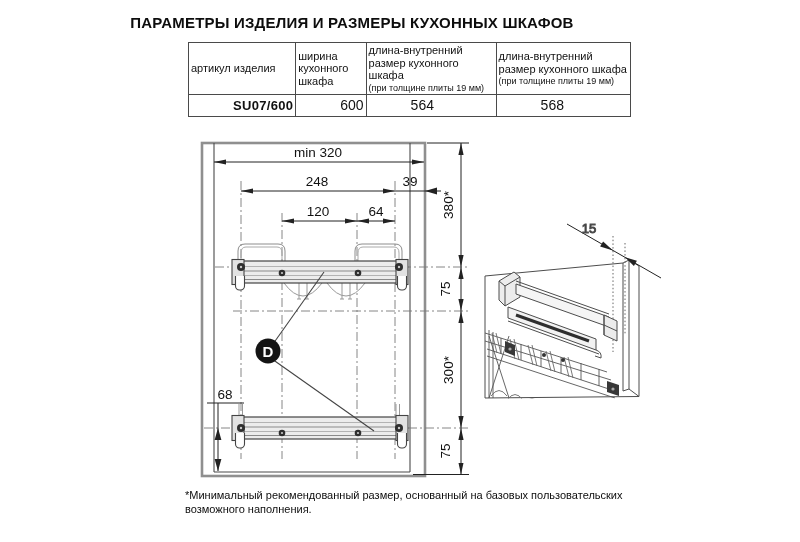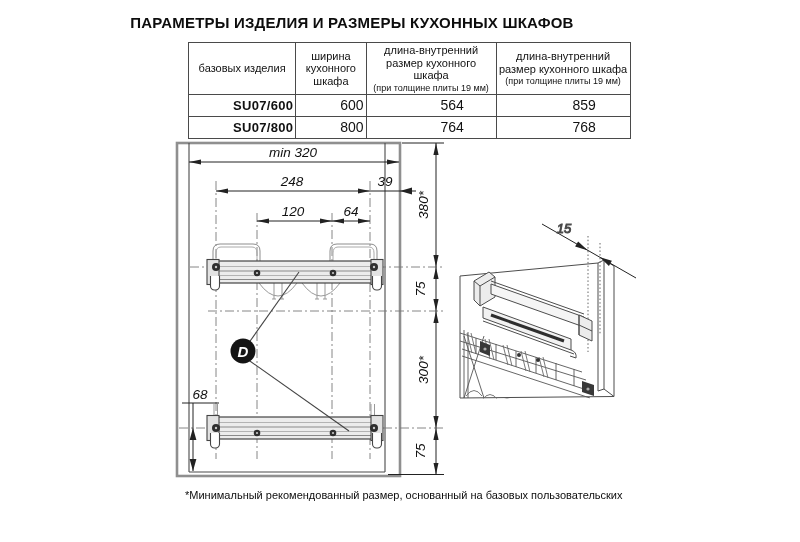--- a/index.html
+++ b/index.html
@@ -9,28 +9,28 @@
   }
   .title{
     position:absolute;left:0;top:14px;width:704px;text-align:center;
     font-size:15px;font-weight:bold;letter-spacing:.2px;color:#0d0d0d;
   }
   table.spec{
     position:absolute;left:188px;top:42px;border-collapse:collapse;
     table-layout:fixed;
   }
   table.spec td,table.spec th{
-    border:1.2px solid #4a4a4a;text-align:center;vertical-align:middle;
+    border:1.2px solid #4a4a4a;text-align:left;vertical-align:middle;
     padding:1px 2px;color:#111;
   }
   table.spec th{font-weight:normal;font-size:11px;line-height:12.5px;height:38px;}
   table.spec .note{font-size:9px;line-height:10px;display:block;margin-top:1px;}
   table.spec td{height:19px;font-size:14px;padding-left:44px;}
   table.spec td.art{font-weight:bold;font-size:13px;letter-spacing:.3px;}
-  .drawing{position:absolute;left:171px;top:135px;font-style:italic;}
+  .drawing{position:absolute;left:196px;top:135px;}
   svg text{font-family:"Liberation Sans", sans-serif;fill:#111;}
   .dimtxt{font-size:13.5px;}
   .dmark{font-size:15px;font-weight:bold;fill:#fff;}
   .det15{font-size:13px;}
   .footnote{
     position:absolute;left:185px;top:488px;width:470px;
     font-size:11px;line-height:14px;color:#0d0d0d;
   }
 </style>
 </head>
@@ -40,36 +40,30 @@
 
 <table class="spec">
   <colgroup>
     <col style="width:107px">
       <col style="width:53px">
       <col style="width:130px">
       <col style="width:134px">
   </colgroup>
   <tbody>
       <tr>
-    <th>базовых изделия</th>
+    <th>артикул изделия</th>
     <th>ширина кухонного шкафа</th>
     <th><span>длина-внутренний размер кухонного шкафа</span><span class="note">(при толщине плиты 19 мм)</span></th>
     <th><span>длина-внутренний размер кухонного шкафа</span><span class="note">(при толщине плиты 19 мм)</span></th>
   </tr>
   <tr>
     <td class="art">SU07/600</td>
     <td>600</td>
     <td>564</td>
-    <td>859</td>
-  </tr>
-  <tr>
-    <td class="art">SU07/800</td>
-    <td>800</td>
-    <td>764</td>
-    <td>768</td>
+    <td>568</td>
   </tr>
 </tbody>
   </table>
 
 <div class="drawing">
 <svg width="475" height="350" viewBox="185 135 475 350">
   <defs>
     <marker id="ar" viewBox="0 0 12 6" refX="12" refY="3" markerWidth="12" markerHeight="6" markerUnits="userSpaceOnUse" orient="auto-start-reverse">
       <polygon points="0,0.4 12,3 0,5.6" fill="#222"></polygon>
     </marker>
@@ -237,13 +231,14 @@
       <circle cx="602" cy="389" r="1.6" fill="#aaa" stroke="none"></circle>
       <circle cx="533" cy="355" r="2" fill="#333" stroke="none"></circle>
       <circle cx="552" cy="360" r="2" fill="#333" stroke="none"></circle>
     </g>
   </g>
 </svg>
 </div>
 
 <div class="footnote">
   <div>*Минимальный рекомендованный размер, основанный на базовых пользовательских</div>
+  <div>возможного наполнения.</div>
 </div>
 
 </body></html>

